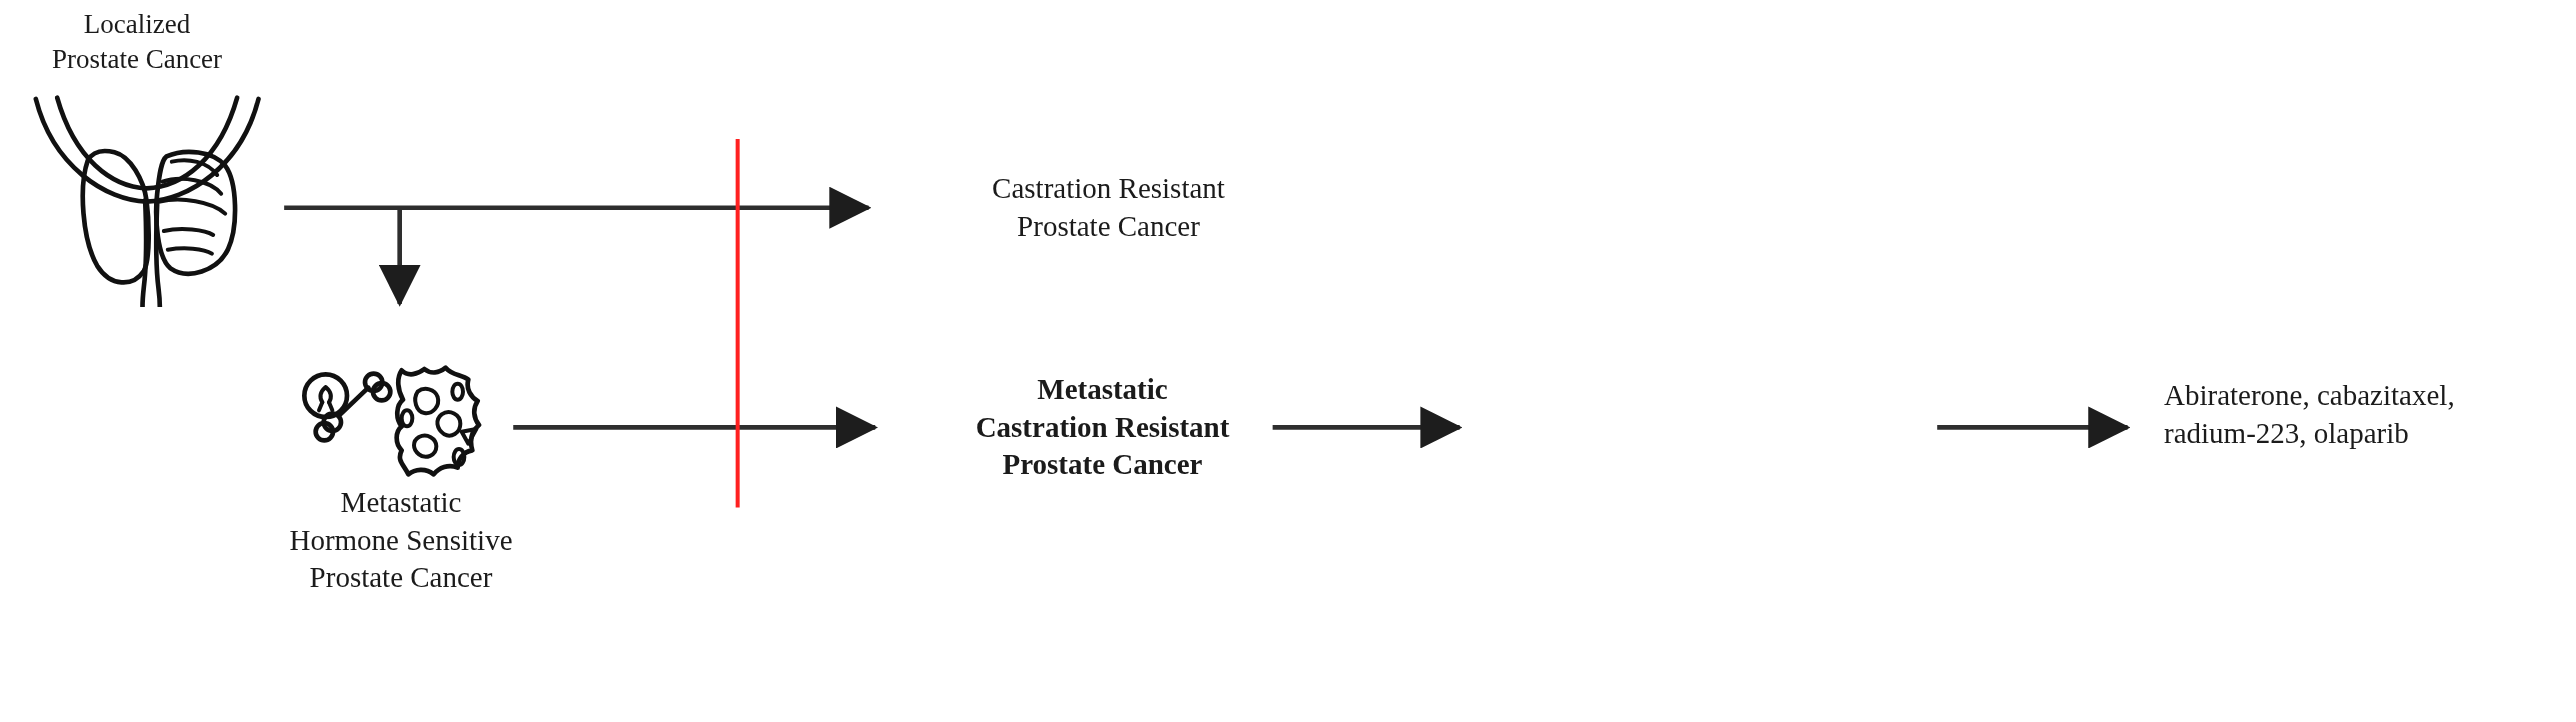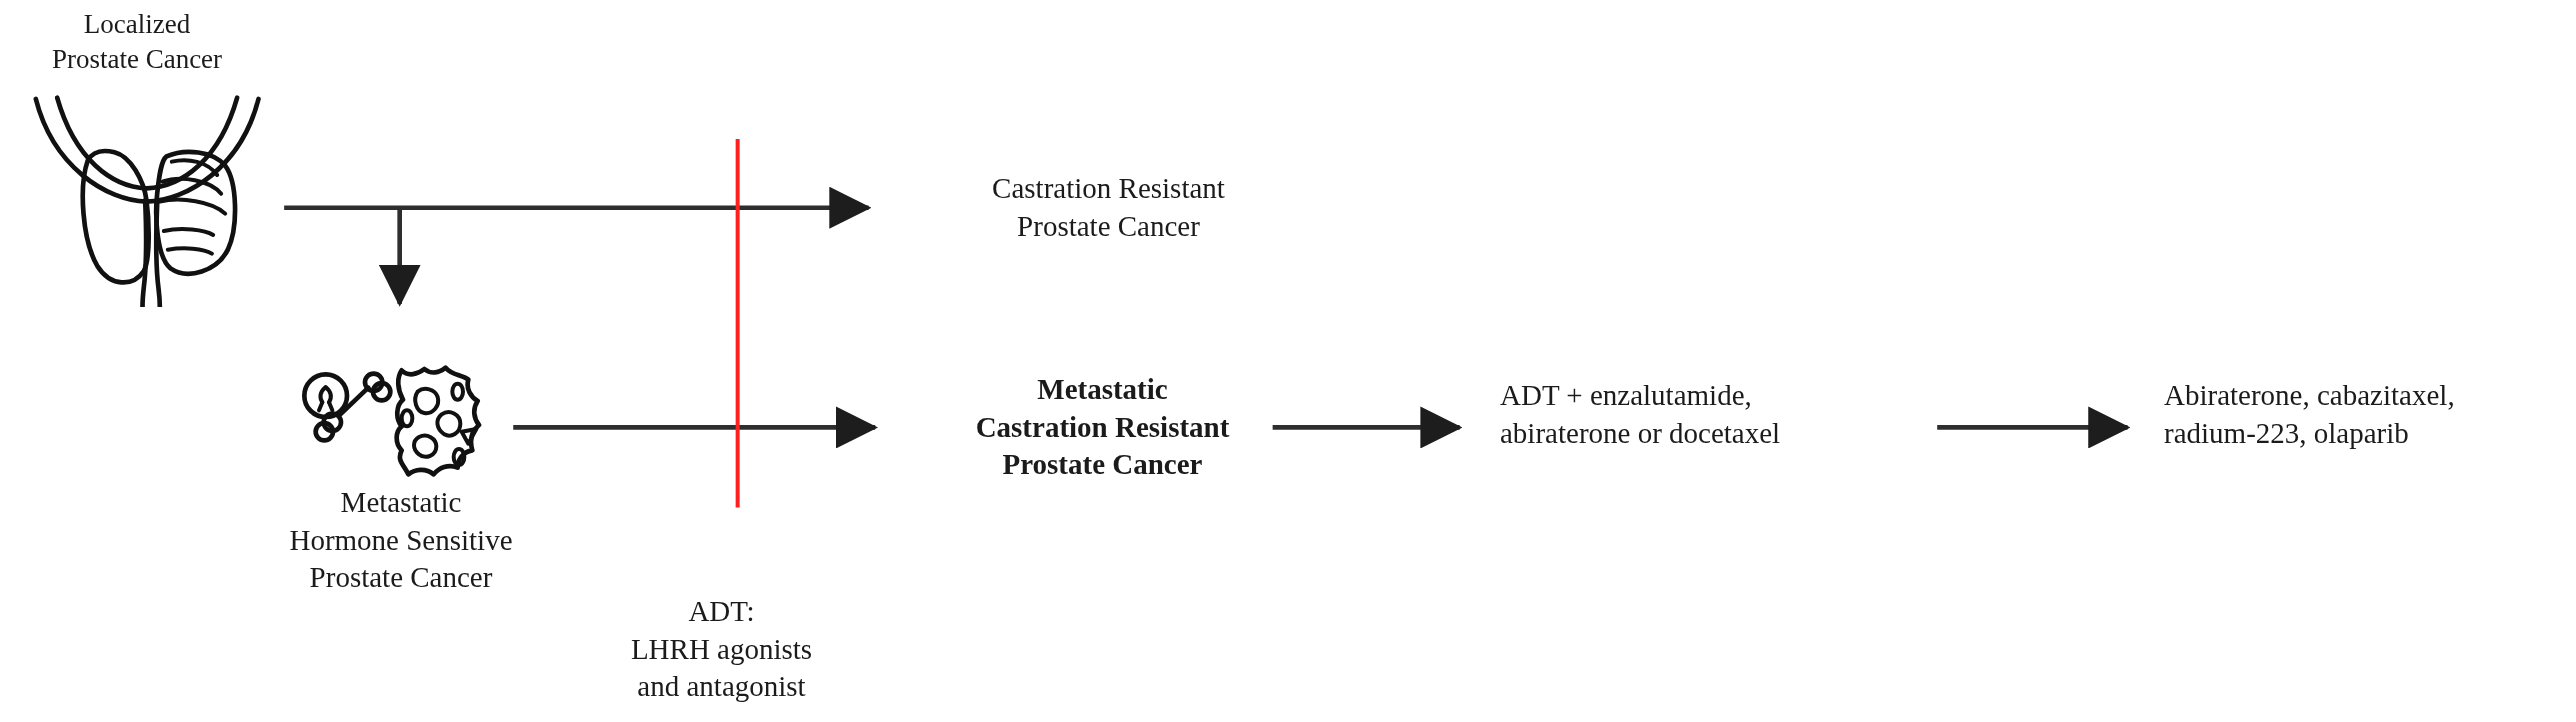--- a/index.html
+++ b/index.html
@@ -185,24 +185,19 @@
 Prostate Cancer</div>
 
   <div class="node-label label-mhspc">Metastatic
 Hormone Sensitive
 Prostate Cancer</div>
 
   <div class="node-label label-mcrpc">Metastatic
 Castration Resistant
 Prostate Cancer</div>
 
-  <div class="node-label label-adt-note">ADT:
-LHRH agonists
-and antagonist</div>
-
-  <div class="node-label label-tx1">ADT + enzalutamide,
-abiraterone or docetaxel</div>
+
 
   <div class="node-label label-tx2">Abiraterone, cabazitaxel,
 radium-223, olaparib</div>
 
 </div>
 
 
 </body></html>

